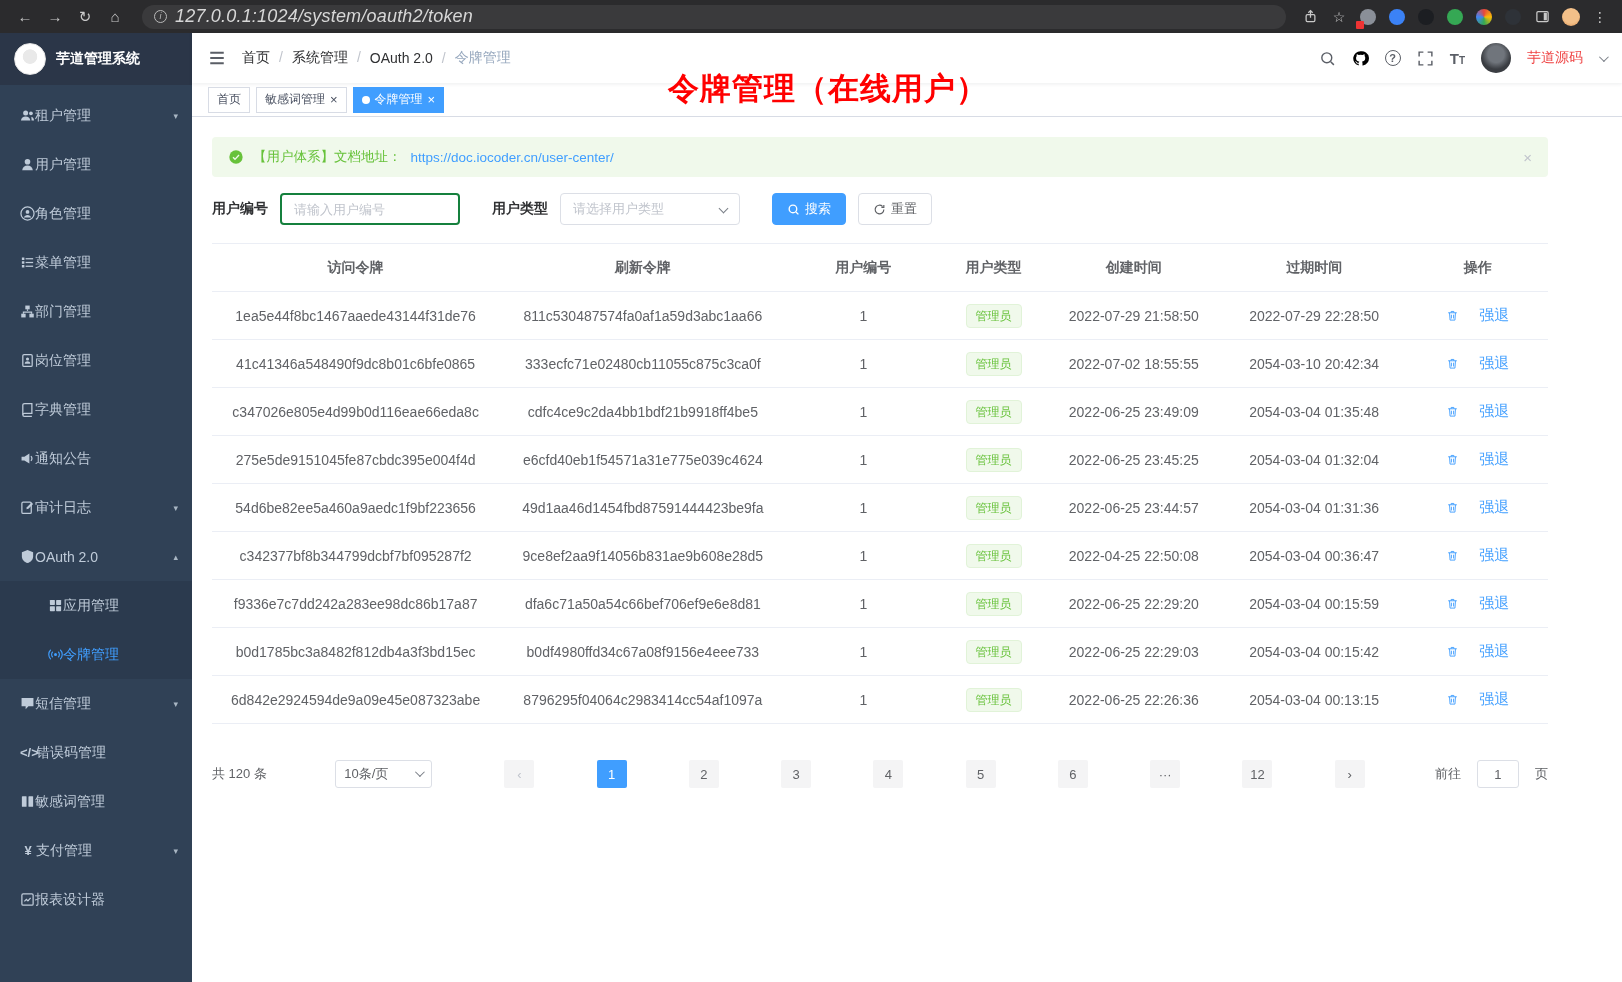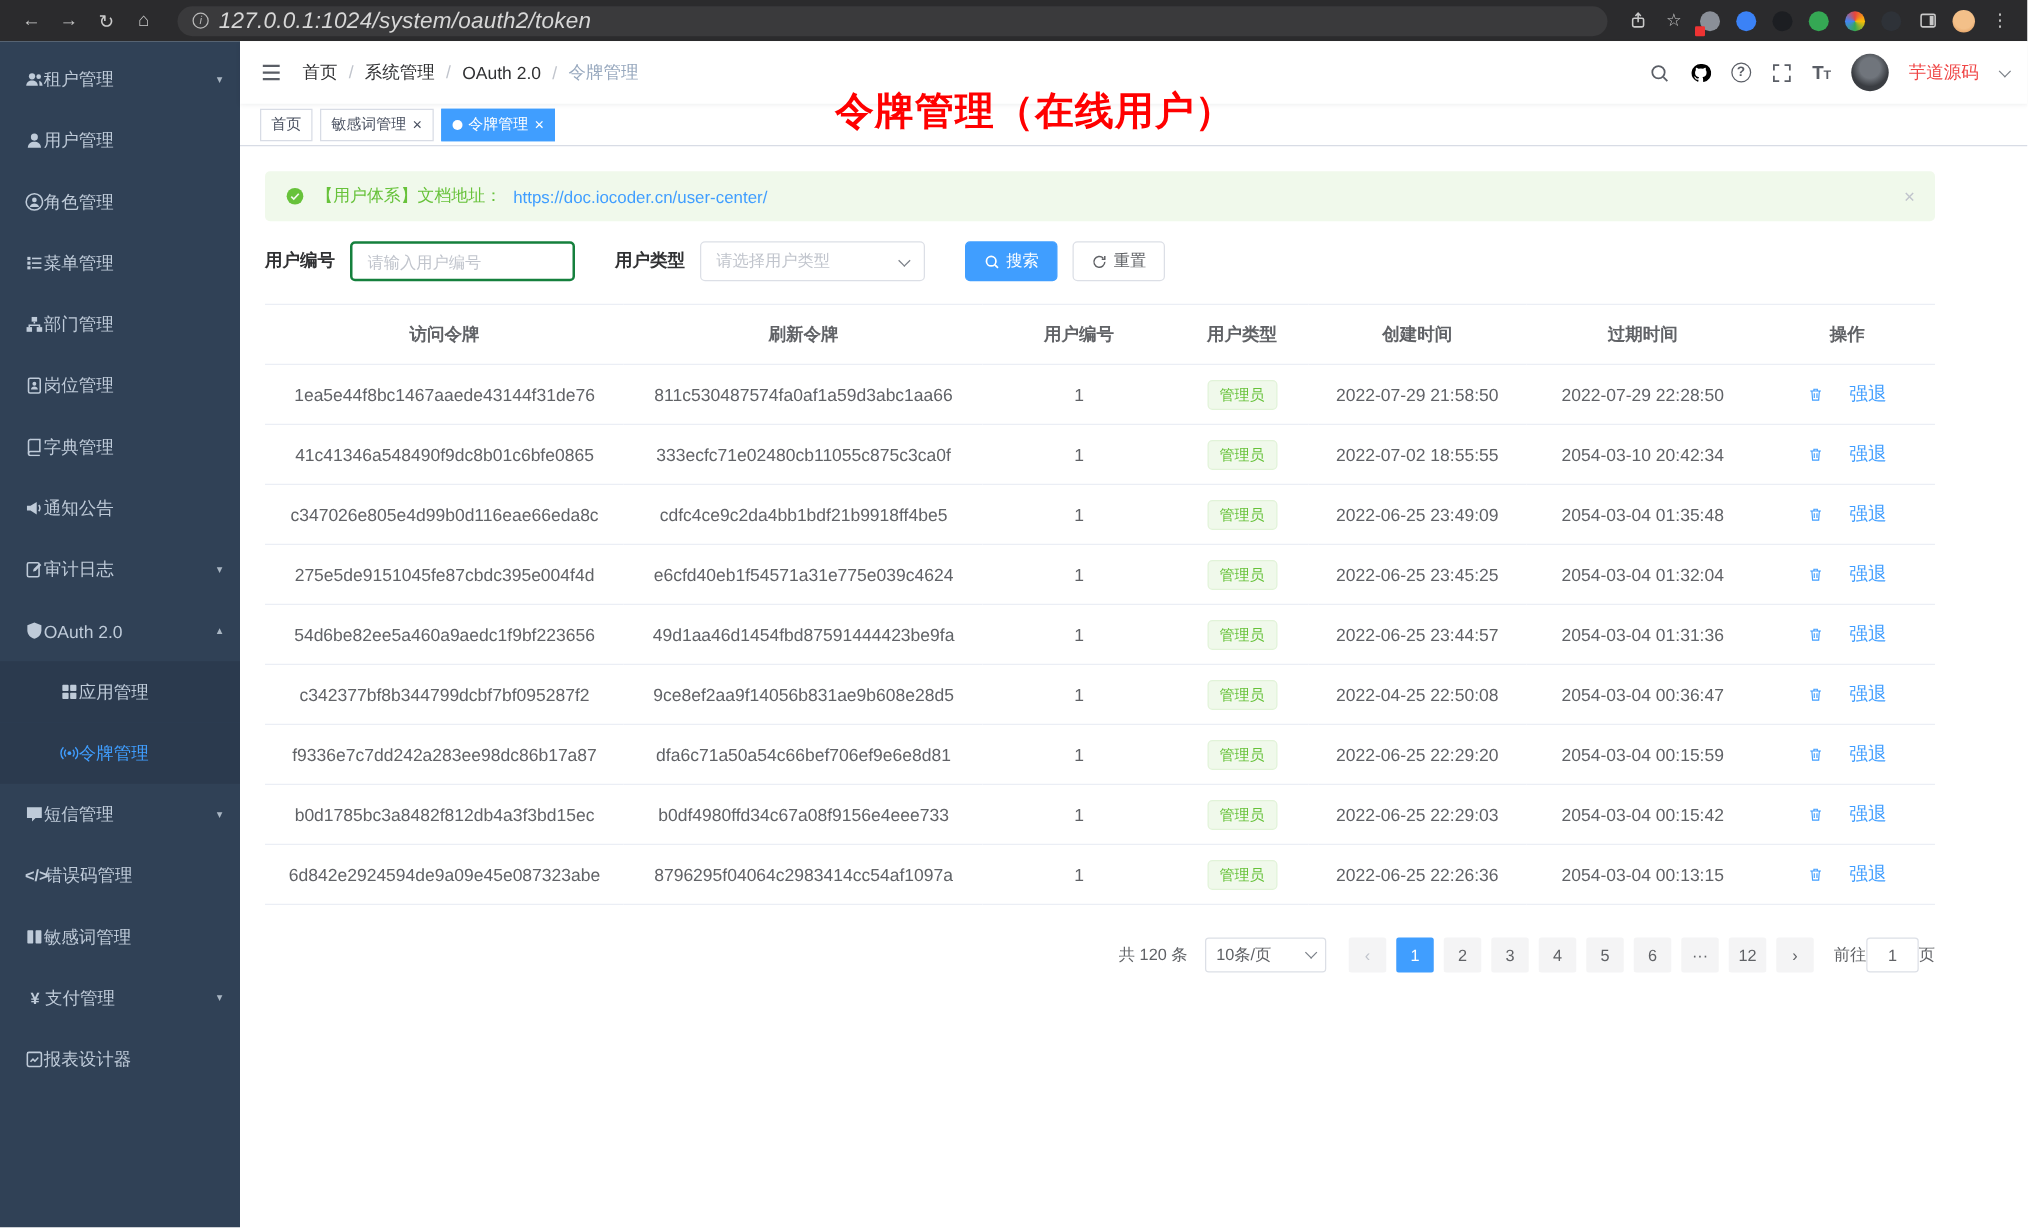--- a/index.html
+++ b/index.html
@@ -85,28 +85,28 @@
 
   table { width:100%; border-collapse:collapse; table-layout:fixed; }
   th { height:48px; font-size:14px; font-weight:700; color:#606266; border-top:1px solid #ebeef5; border-bottom:1px solid #ebeef5; text-align:center; }
   td { height:48px; font-size:14px; color:#606266; border-bottom:1px solid #ebeef5; text-align:center; white-space:nowrap; overflow:hidden; }
   .col1,.col2 { width:21.5%; } .col3 { width:11.5%; } .col4 { width:8%; }
   .col5 { width:13%; } .col6 { width:14%; } .col7 { width:10.5%; }
   .tag-success { display:inline-block; background:#f0f9eb; border:1px solid #e1f3d8; color:#67C23A; border-radius:4px; padding:0 9px; height:24px; line-height:22px; font-size:12px; }
   .action-link { color:#409EFF; font-size:15px; display:inline-flex; align-items:center; gap:20px; cursor:pointer; }
   .action-link svg { width:13px; height:13px; }
 
-  .pagination { display:flex; align-items:center; justify-content:flex-end; margin-top:26px; font-size:13px; color:#606266; }
+  .pagination { display:flex; align-items:center; justify-content:space-between; margin-top:36px; font-size:13px; color:#606266; }
   .pg-total { margin-right:14px; }
   .pg-size { width:97px; height:28px; border:1px solid #dcdfe6; border-radius:3px; display:flex; align-items:center; padding:0 24px 0 8px; position:relative; font-size:13px; color:#606266; margin-right:14px; cursor:pointer; }
   .pg-size .caret { position:absolute; right:9px; top:9px; }
   .pg-btn { min-width:30px; height:28px; background:#f4f4f5; border-radius:2px; display:flex; align-items:center; justify-content:center; margin:0 4px; color:#606266; cursor:pointer; padding:0 4px; }
   .pg-btn.active { background:#409EFF; color:#fff; }
   .pg-btn.disabled { color:#c0c4cc; }
-  .pg-goto { margin-left:12px; display:flex; align-items:center; gap:0; }
+  .pg-goto { margin-left:12px; display:flex; align-items:center; gap:16px; }
   .pg-input { width:42px; height:28px; border:1px solid #dcdfe6; border-radius:3px; text-align:center; font-size:13px; color:#606266; outline:none; font-family:inherit; }
 
   
   .annotation { position:absolute; top:68px; left:668px; color:#FF0000; font-size:31px; font-weight:700; letter-spacing:1px; z-index:99; pointer-events:none; }
 </style>
 </head>
 <body>
 
 <div class="browser-bar">
   <span class="bnav">←</span>
@@ -153,20 +153,24 @@
     <span class="bicon">
         <span class="b-avatar"></span>
       </span>
     <span class="bicon">⋮</span>
   </div>
 </div>
 
 <div class="app">
 
   <aside class="sidebar">
+    <div class="logo-row">
+      <span class="logo-img"></span>
+      <span class="logo-title">芋道管理系统</span>
+    </div>
     <nav class="menu">
       <div class="menu-item">
         <svg class="mi" viewBox="0 0 24 24">
             <circle cx="9" cy="8" r="4"></circle>
             <path d="M1.5 20c.4-4.2 3.5-6.5 7.5-6.5s7.1 2.3 7.5 6.5z"></path>
             <circle cx="17.5" cy="8.5" r="3"></circle>
             <path d="M18.2 13.9c2.5.8 4 2.8 4.3 6.1h-4z"></path>
           </svg>
         <span>租户管理</span>
         <span class="arrow">▾</span>

